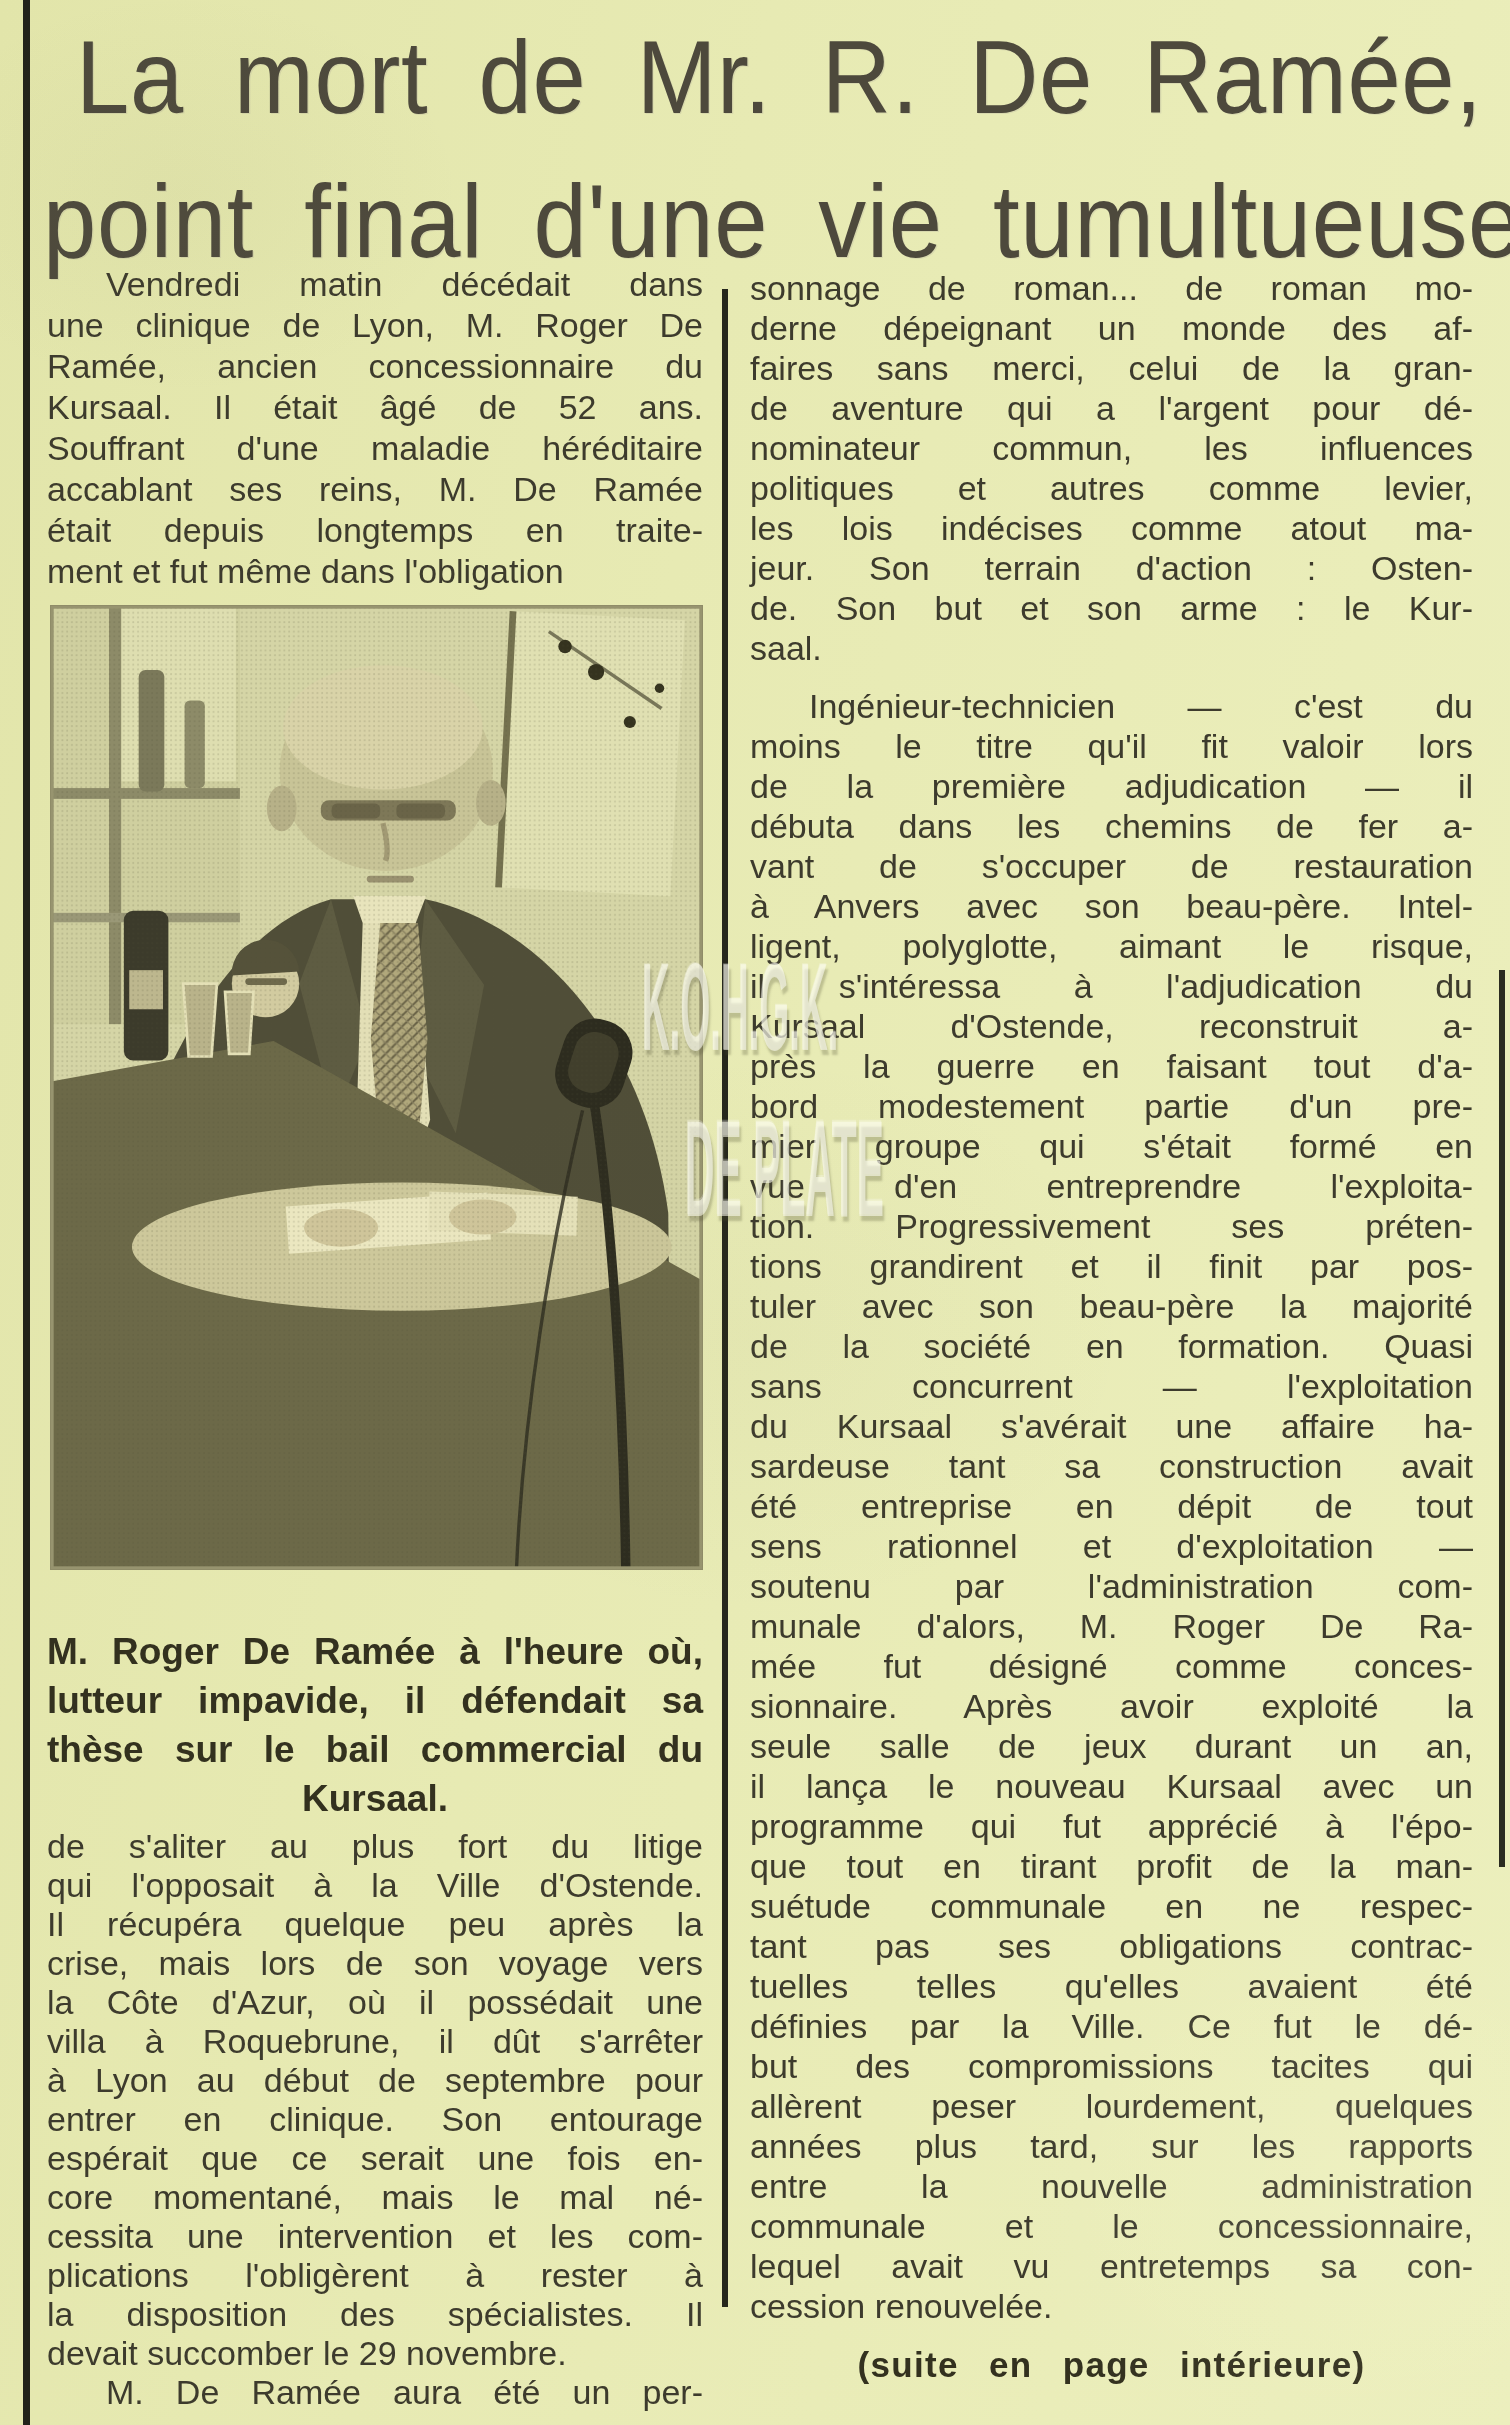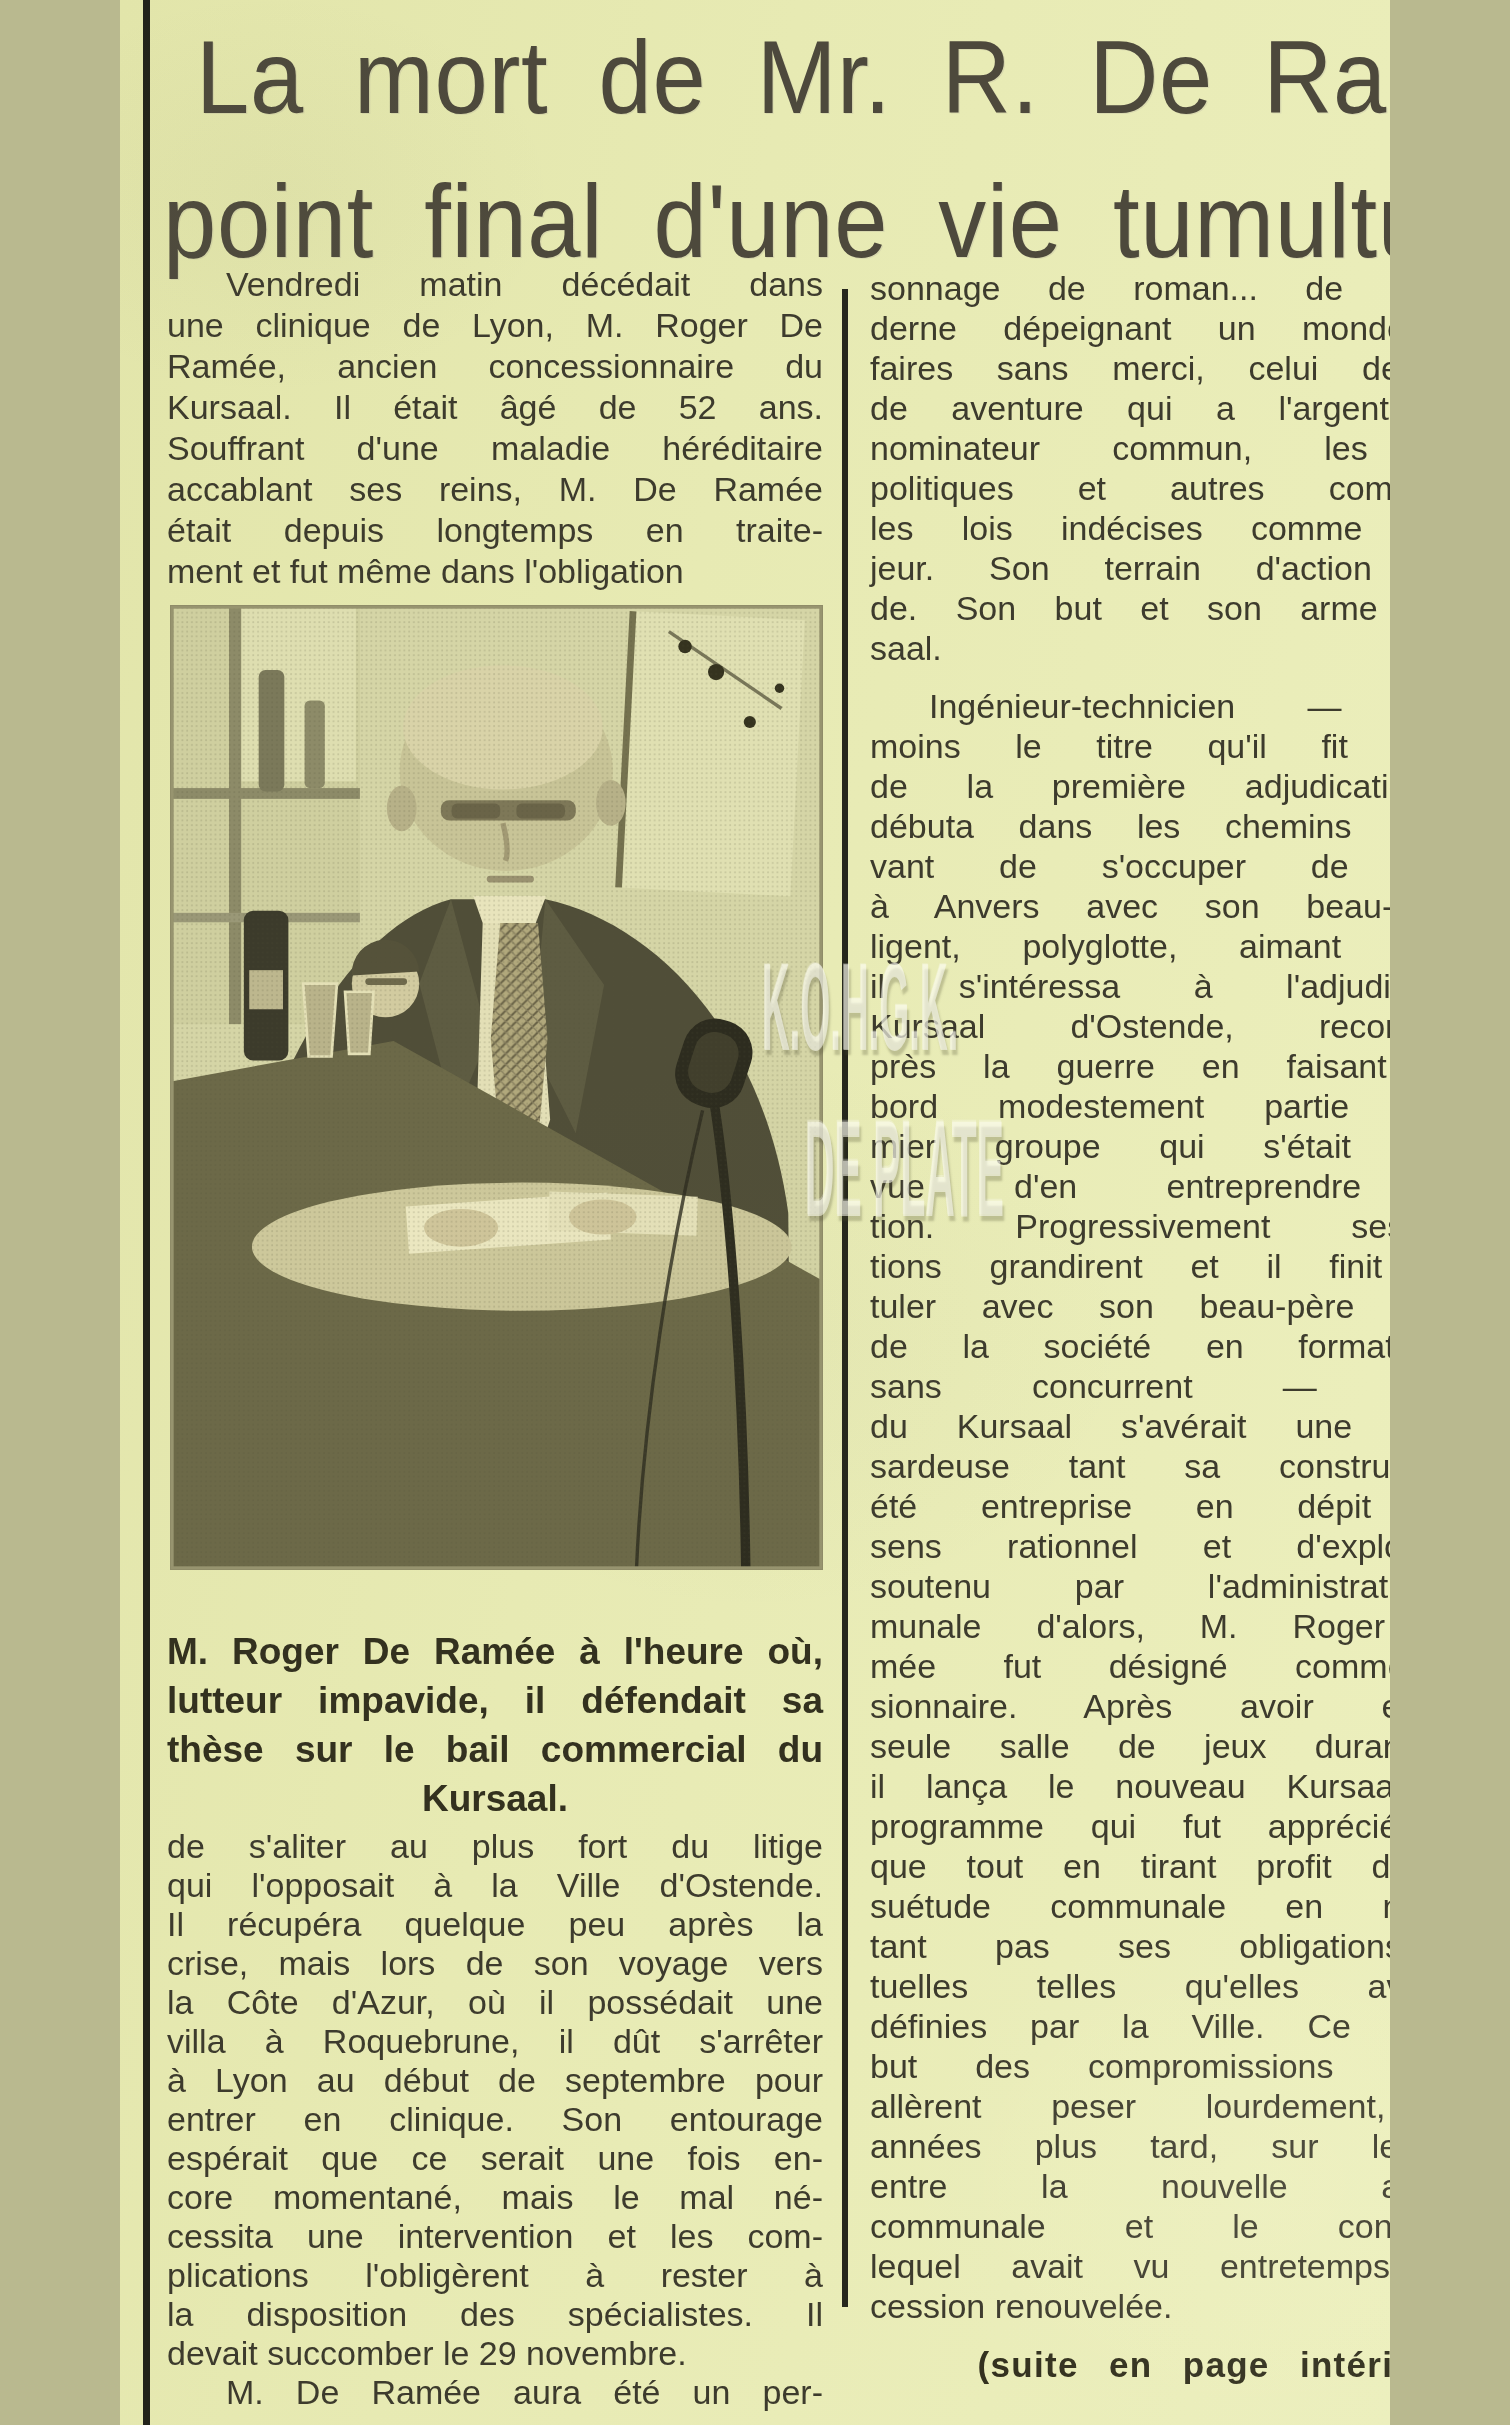--- a/index.html
+++ b/index.html
@@ -1,18 +1,18 @@
 <!DOCTYPE html>
 <html style="font-size:10.8px"><head>
 <meta charset="utf-8">
 <style>
   html,body{margin:0;padding:0;background:#b9b98f;}
   .page{
     position:relative;
-    width:1270px;height:2426px;
+    width:1510px;height:2426px;
     margin:0 auto;
     background:linear-gradient(100deg,#e2e5aa 0%, #e7eab3 40%, #ecefbd 100%);
     overflow:hidden;
     font-family:"Liberation Sans", sans-serif;
     color:#403e30;
   }
   
   .rule{position:absolute;background:#20211706;}
   .rule-left{left:23px;top:0;width:6.7px;height:2426px;background:#22231a;}
   .rule-mid{left:722px;top:289px;width:6px;height:2018px;background:#26271c;}

